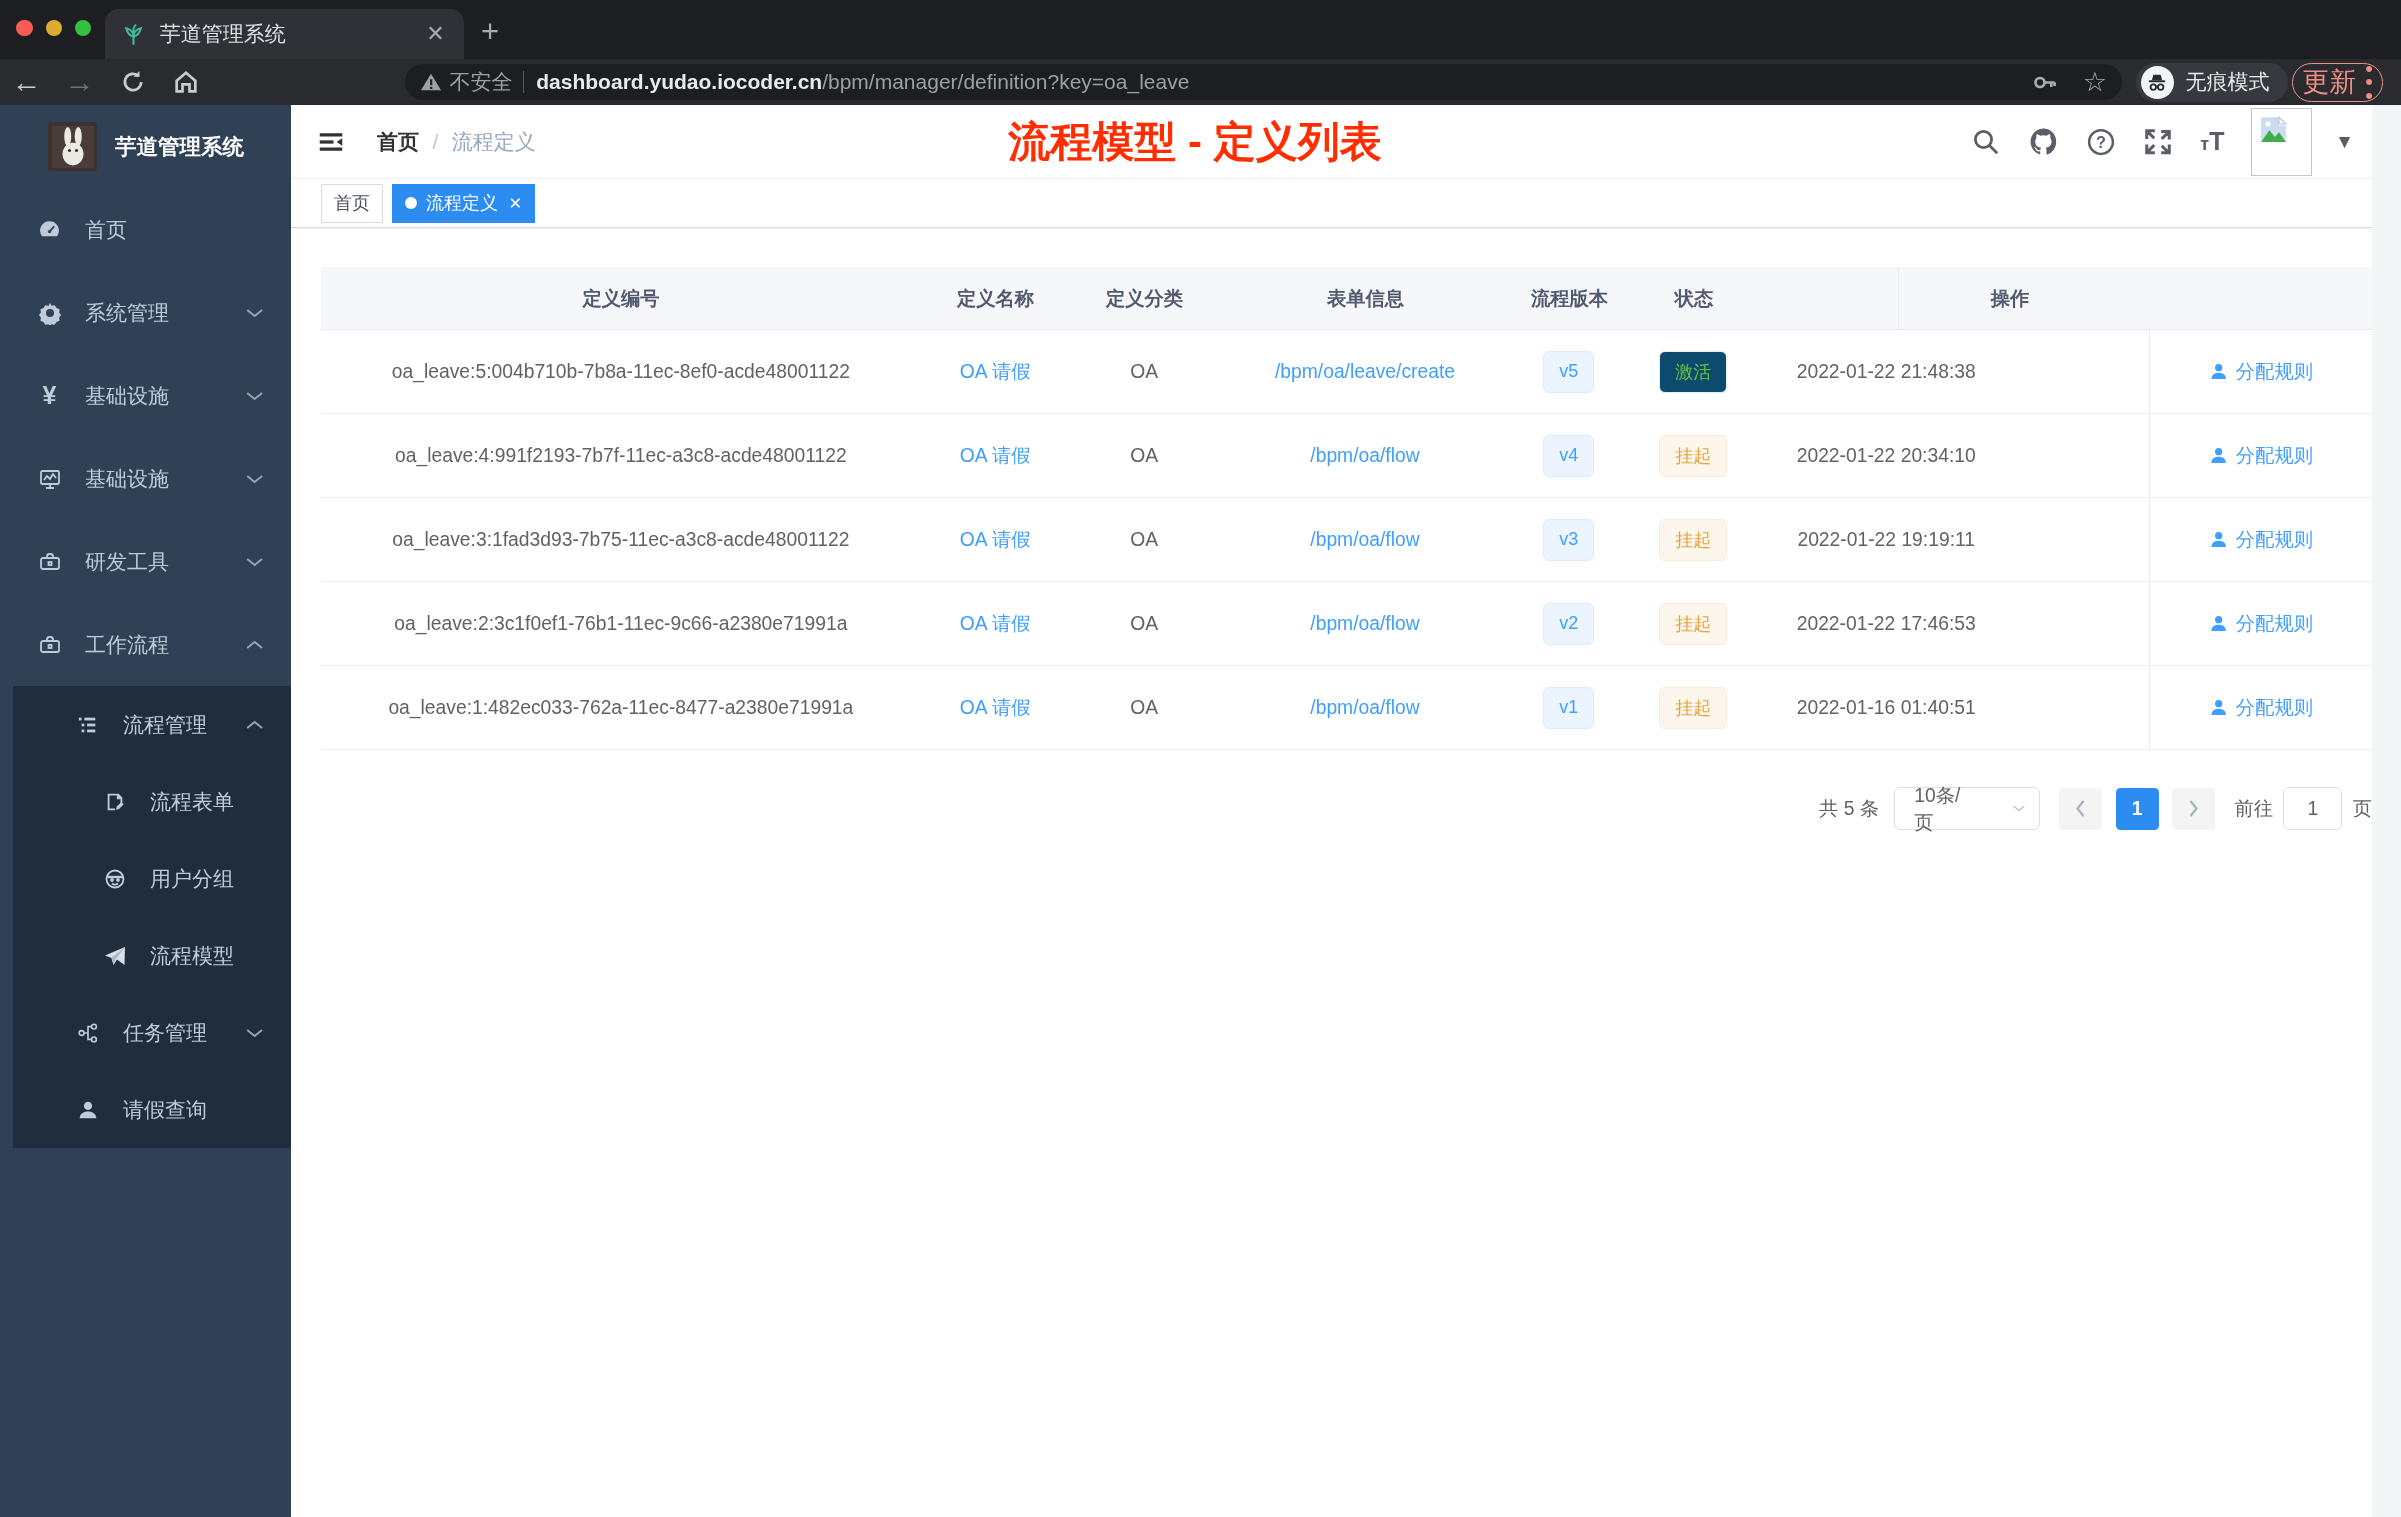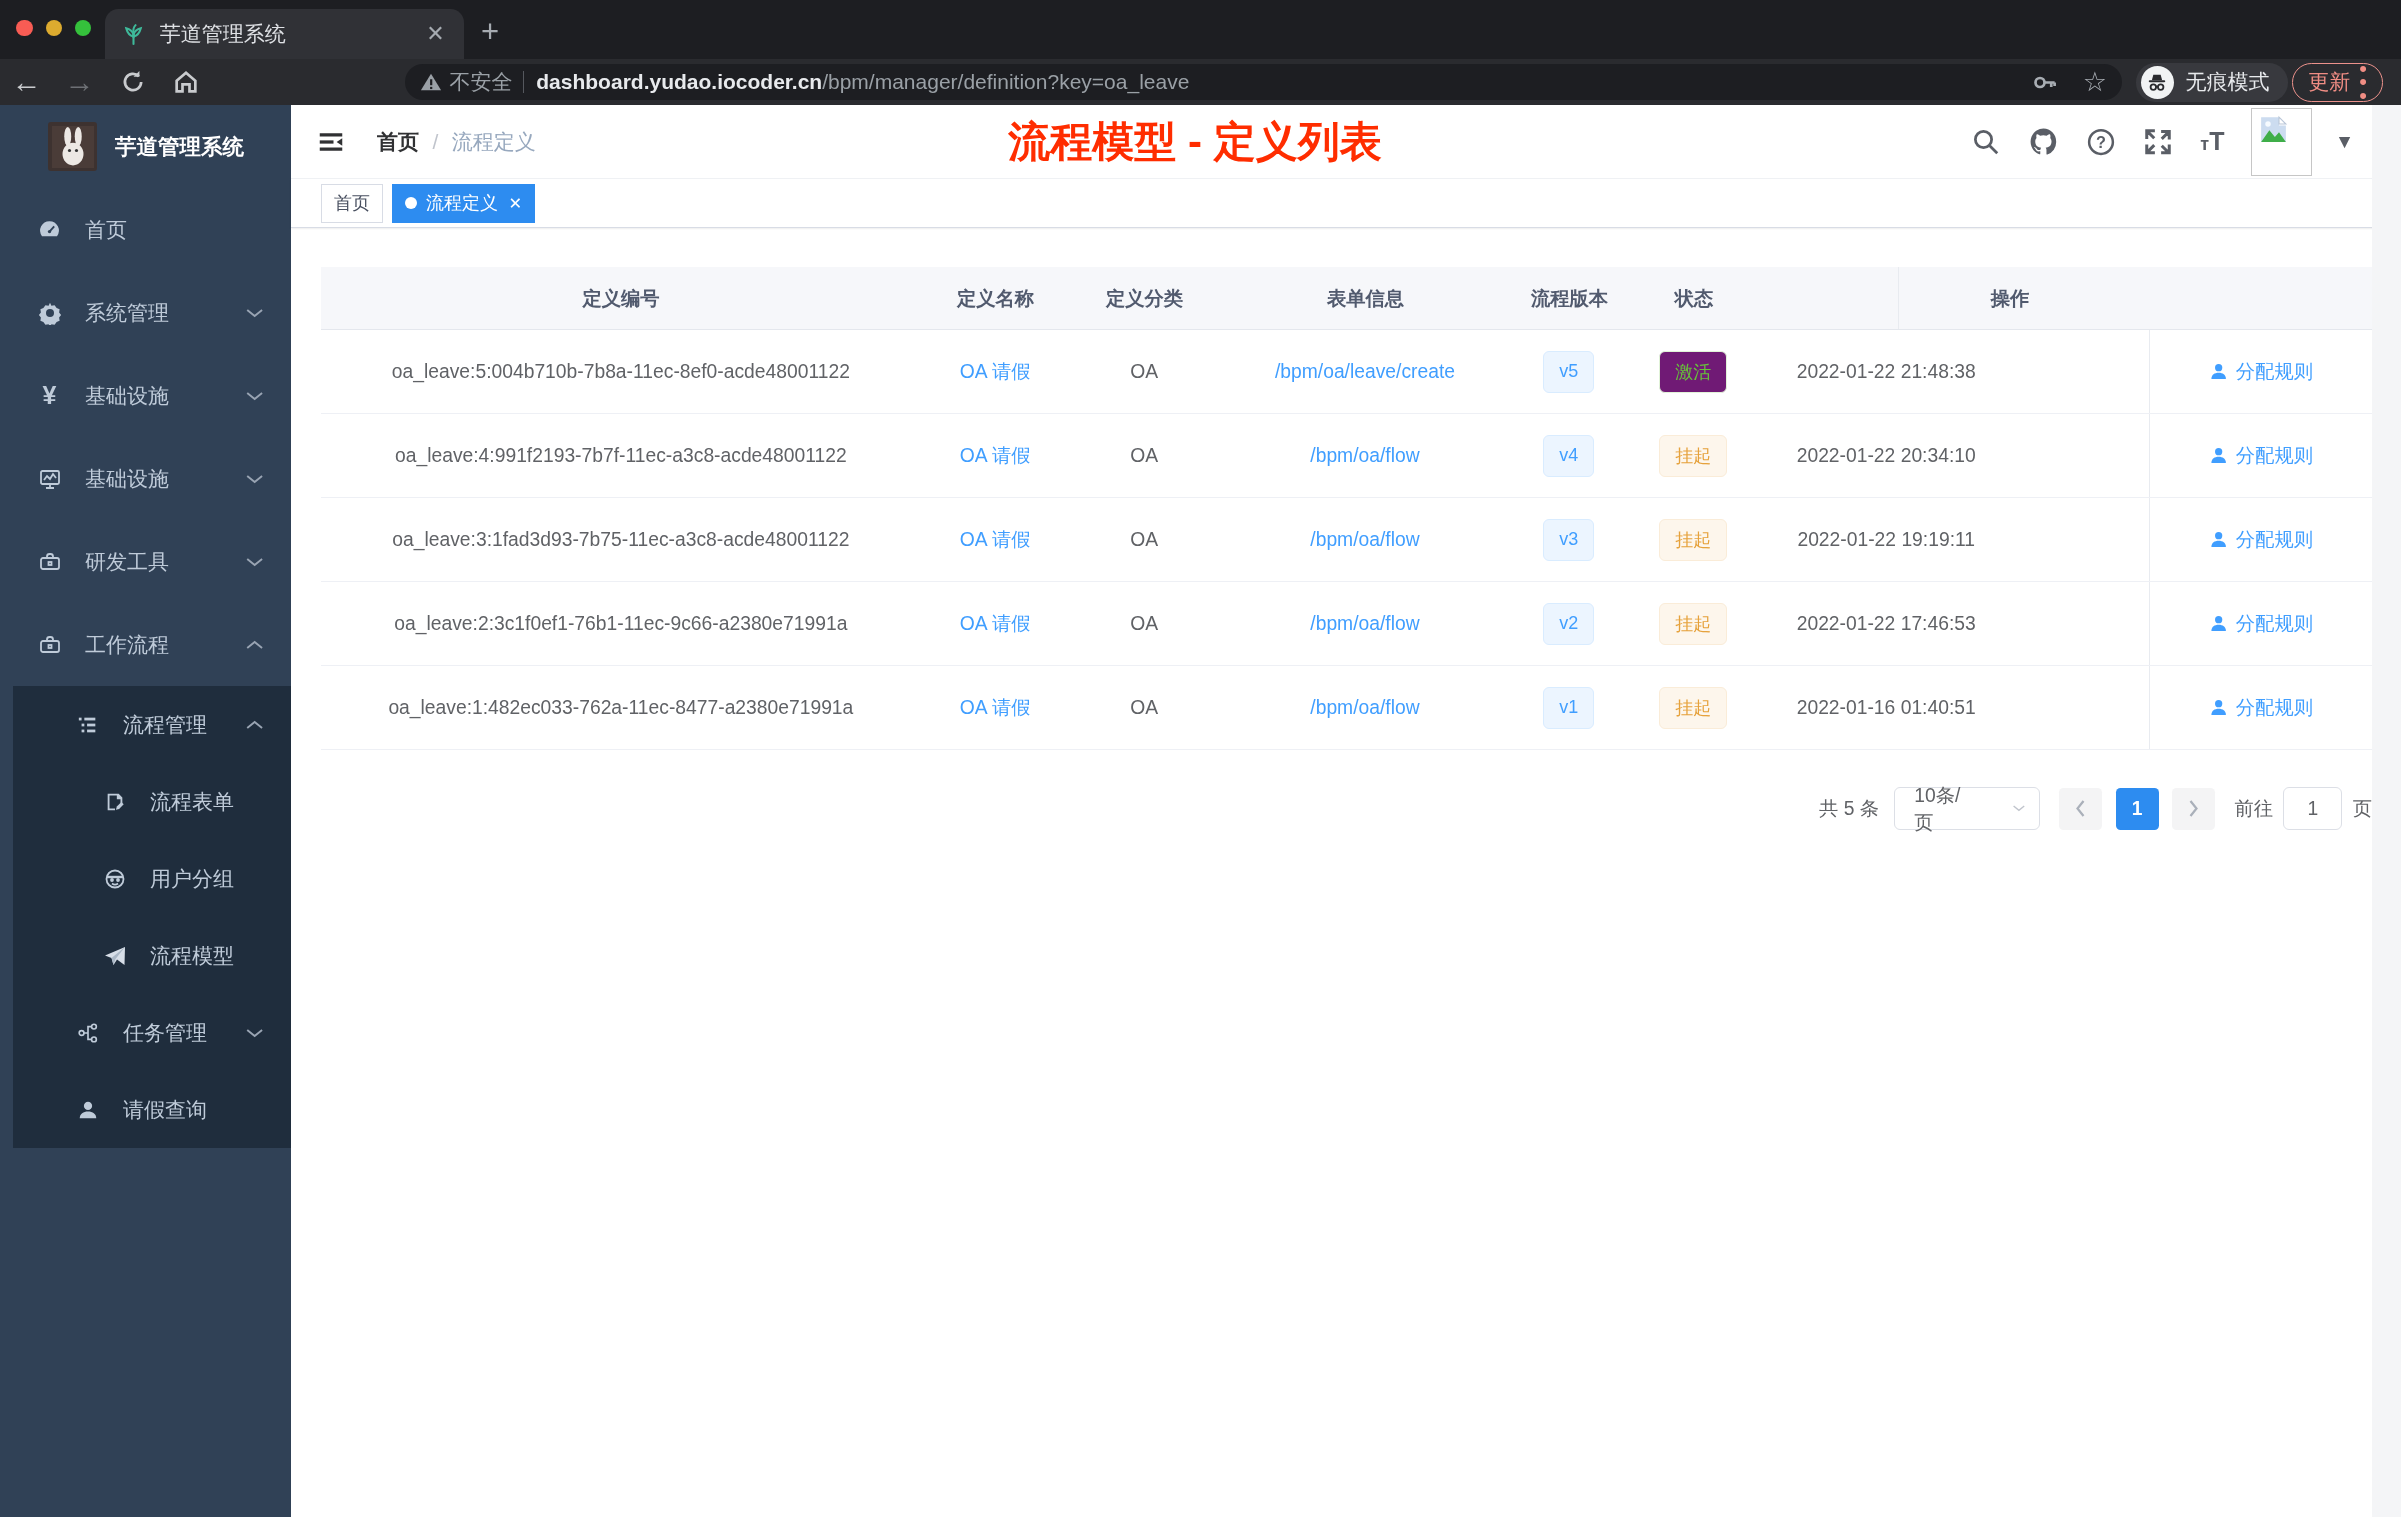--- a/index.html
+++ b/index.html
@@ -30,21 +30,21 @@
   .url-path { color:#9aa0a6; font-size:21px; }
   .omni-right { margin-left:auto; display:flex; align-items:center; gap:25px; }
   .star { color:#a8adb3; font-size:27px; }
   .incog { position:absolute; left:2136px; top:3.7px; height:39px; background:#38393e; border-radius:19.3px;
     display:flex; align-items:center; padding:0 18px 0 4.5px; }
   .incog-circle { width:33px; height:33px; border-radius:50%; background:#f1f3f4; display:flex;
     align-items:center; justify-content:center; margin-right:12px; }
   .incog-label { color:#e8eaed; font-size:21px; }
   .update-pill { position:absolute; left:2292px; top:3.7px; width:91px; height:39px; border:1.5px solid #ec928c;
     border-radius:19.3px; display:flex; align-items:center; justify-content:center; gap:9px; }
-  .update-label { color:#f08d84; font-size:21px; }
+  .update-label { color:#f08d84; font-size:27px; }
   .update-dots { color:#f08d84; font-size:22px; letter-spacing:0; line-height:0.62; text-align:center; }
 
   
   .app { position:absolute; left:0; top:105px; width:2401px; height:1412px; display:flex; }
 
   
   .sidebar { width:291px; height:100%; background:#304156; flex:none; position:relative; }
   .logo-row { height:83px; display:flex; align-items:center; padding-left:48px; }
   .logo-img { width:49px; height:49px; background:#3d3230; border-radius:3px; display:flex;
     align-items:center; justify-content:center; overflow:hidden; }
@@ -99,21 +99,21 @@
   .c-form { width:293px; }
   .c-ver  { width:115px; }
   .c-status { width:134px; }
   .c-time { width:252px; }
   .c-fill { width:137px; }
   .c-op   { width:223px; border-left:1.5px solid #e8ebf0; }
   .etable a { color:#409eff; text-decoration:none; cursor:pointer; }
   .badge { display:inline-flex; align-items:center; justify-content:center; height:42px; padding:0 15px;
     border-radius:6px; font-size:18px; }
   .badge.ver { background:#ecf5ff; border:1.5px solid #d9ecff; color:#409eff; }
-  .badge.active { background:#701a75; border:1.5px solid #e1f3d8; color:#67c23a; }
+  .badge.active { background:#0c4a6e; border:1.5px solid #e1f3d8; color:#67c23a; }
   .badge.suspended { background:#fdf6ec; border:1.5px solid #faecd8; color:#e6a23c; }
   .op { display:inline-flex; align-items:center; gap:7.4px; }
   .person { width:19.3px; height:19.3px; fill:#409eff; }
 
   
   .pagination { margin-top:37px; display:flex; align-items:center; justify-content:flex-end;
     height:43px; font-size:19.3px; color:#606266; }
   .pg-total { margin-right:15px; }
   .pg-size { width:146px; height:43px; border:1.5px solid #dcdfe6; border-radius:6px; display:flex;
     align-items:center; justify-content:space-between; padding:0 13.4px 0 19.3px; margin-right:19.3px;

